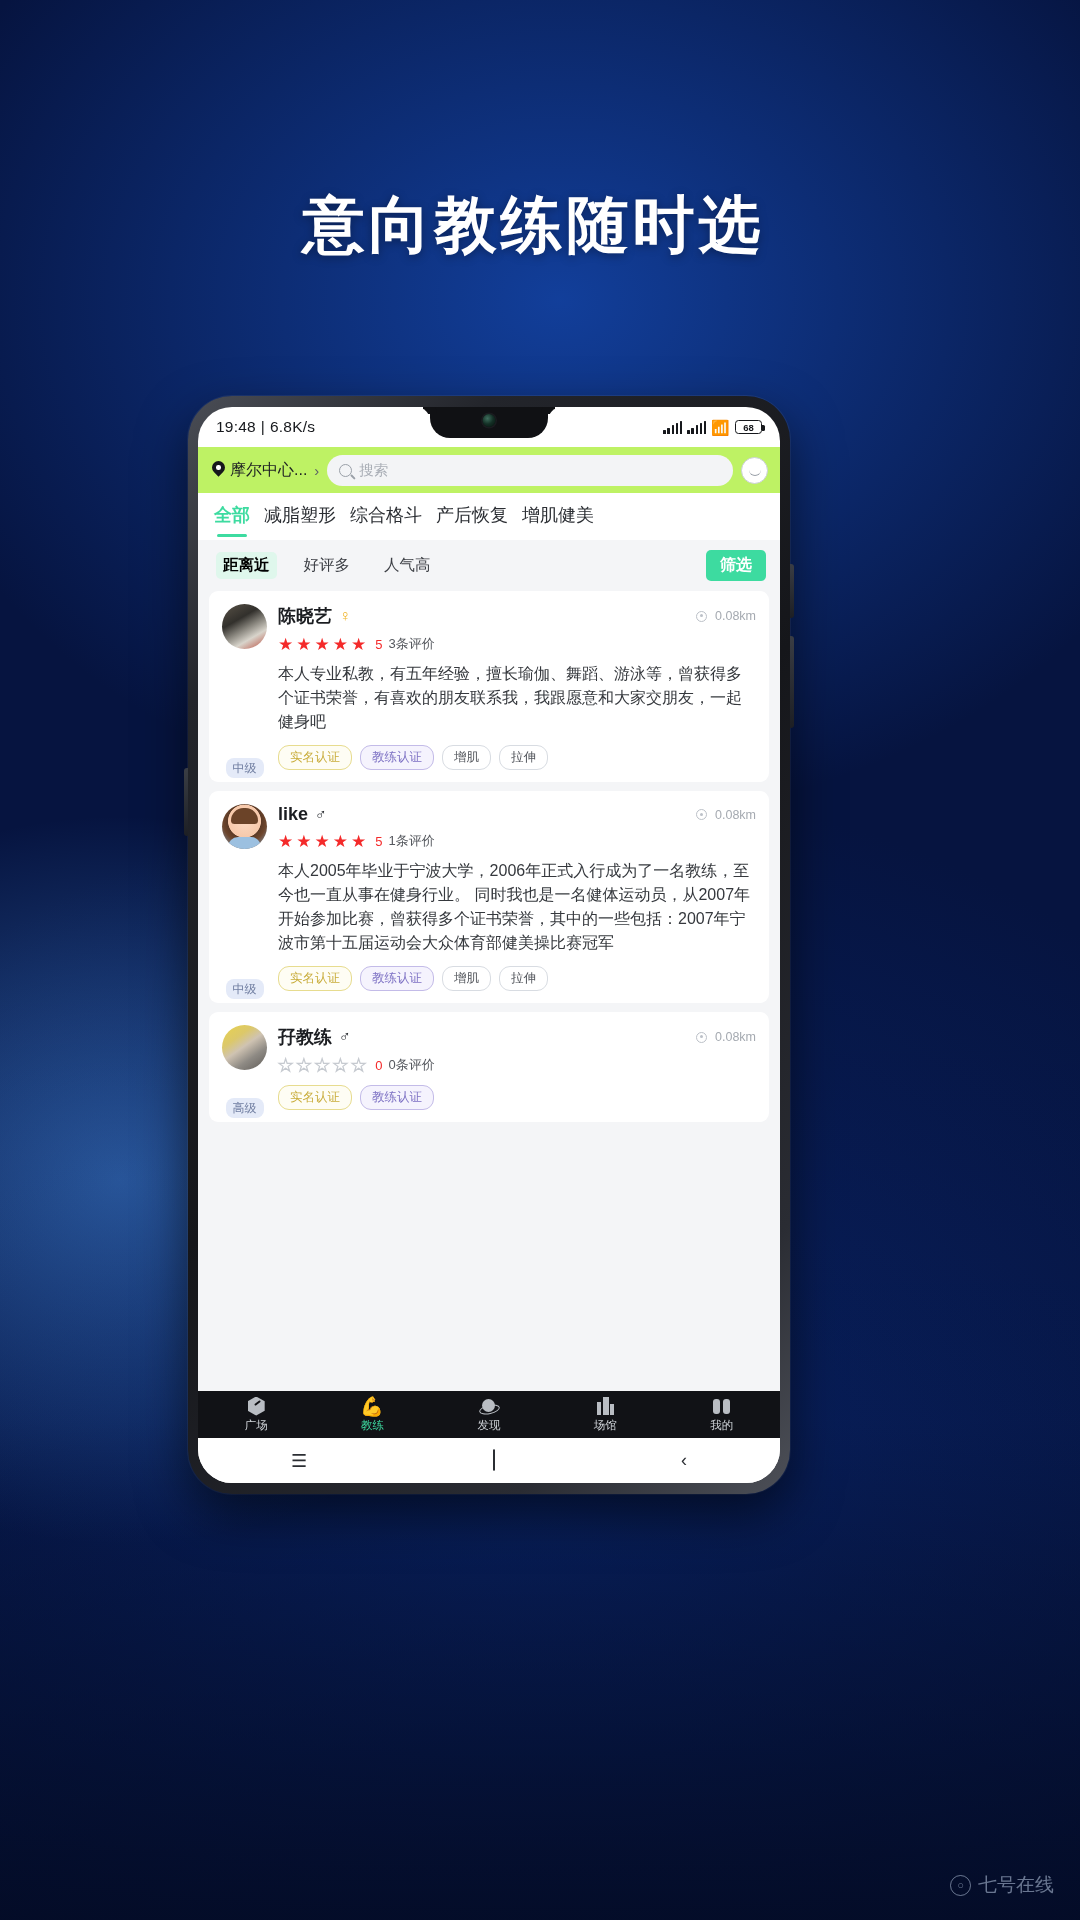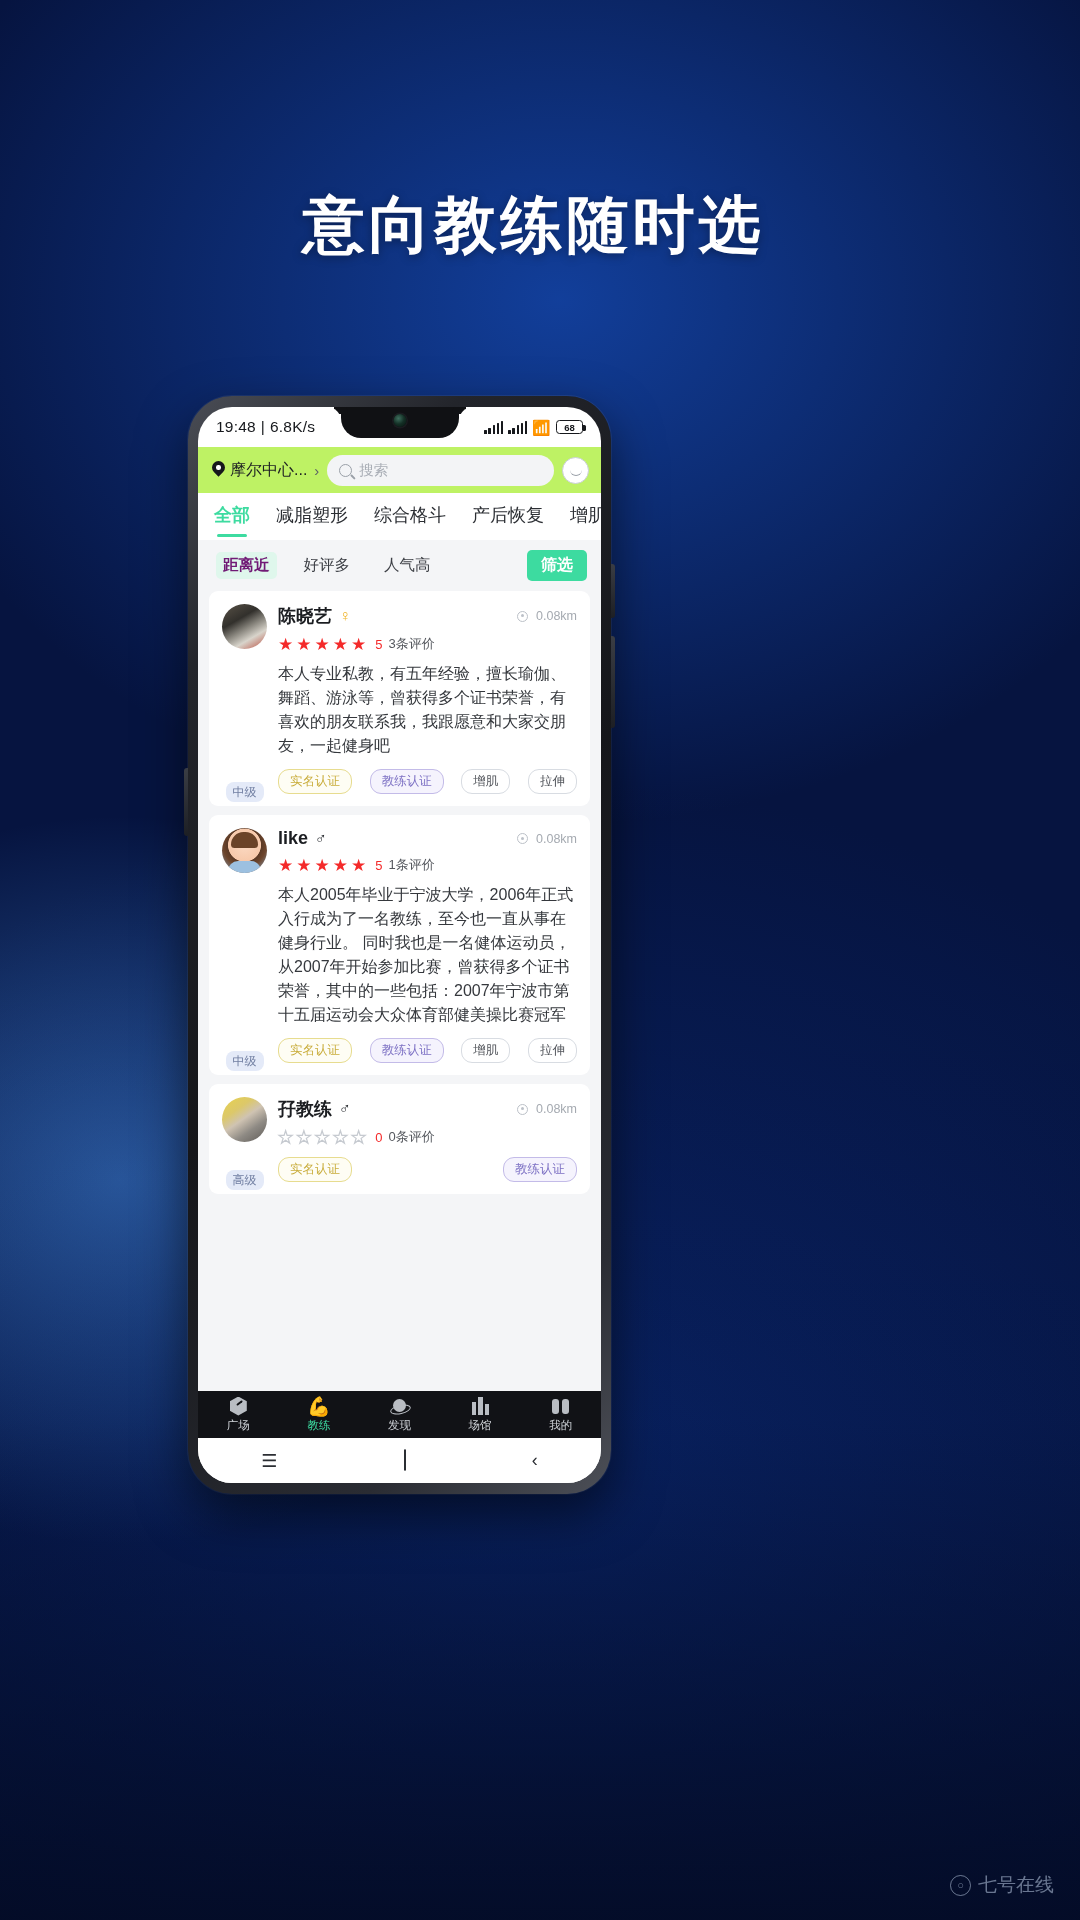--- a/index.html
+++ b/index.html
@@ -34,21 +34,21 @@
     letter-spacing:4px;
     color:#ffffff;
     text-shadow:0 2px 10px rgba(0,0,0,0.35);
     z-index:5;
   }
 
   
   #phone {
     position:absolute;
     left:188px; top:396px;
-    width:423px; height:1098px;
+    width:602px; height:1098px;
     border-radius:44px;
     background:linear-gradient(135deg,#4a4d55 0%, #23252b 18%, #15161a 50%, #2a2c33 84%, #4d5058 100%);
     padding:11px 10px 11px 10px;
     box-shadow:0 20px 50px rgba(0,0,0,0.55), 0 0 0 1px rgba(255,255,255,0.07);
     z-index:6;
   }
   #phone-inner {
     position:relative;
     width:100%; height:100%;
     border-radius:34px;
@@ -142,39 +142,39 @@
     flex:0 0 auto; width:27px; height:27px; border-radius:50%;
     border:1.6px solid #c9ced6; position:relative; background:#fff;
   }
   #smiley:after{
     content:""; position:absolute; left:6.5px; top:11px; width:12px; height:6px;
     border-bottom:1.6px solid #9aa0a8; border-radius:0 0 12px 12px;
   }
 
   
   #tabs{
-    display:flex; align-items:center; gap:26px;
+    display:flex; align-items:center; gap:14px;
     padding:10px 0 0 16px; background:#fff;
     overflow:hidden; white-space:nowrap;
   }
   .tab{ position:relative; font-size:18px; color:#2b2e33; padding-bottom:13px; flex:0 0 auto; }
   .tab.active{ color:#3ddba0; font-weight:bold; }
   .tab.active:after{
     content:""; position:absolute; left:50%; transform:translateX(-50%);
     bottom:3px; width:30px; height:3.5px; border-radius:2px; background:#3ddba0;
   }
 
   
   #filterbar{
     display:flex; align-items:center;
     padding:10px 14px 10px 18px;
     background:#f4f5f7;
   }
   .chip{ font-size:15.5px; color:#3c3f45; margin-right:20px; padding:3px 7px; border-radius:5px;}
-  .chip.active{ color:#701a75; background:#dff7ec; font-weight:bold; }
+  .chip.active{ color:#000000; background:#dff7ec; font-weight:bold; }
   #filter-btn{
     margin-left:auto; background:#3ddba0; color:#fff; font-size:16px; font-weight:bold;
     padding:5px 14px; border-radius:5px;
   }
 
   
   #feed{
     background:#f4f5f7;
     height:calc(100% - 40px - 46px - 42px - 47px - 45px);
     overflow:hidden;
@@ -216,21 +216,21 @@
   .stars{ display:flex; gap:3px; font-size:17px; letter-spacing:0; }
   .stars span{ color:#f42a2a; line-height:1; }
   .stars.empty span{ color:#ffffff; -webkit-text-stroke:1.2px #c6cad0; }
   .rscore{ font-size:13px; color:#f42a2a; margin-left:3px; }
   .rscore.zero{ color:#f42a2a; }
   .rcount{ font-size:13px; color:#55585e; }
   .desc{
     margin-top:9px; font-size:16px; line-height:1.5; color:#35383d;
     word-break:break-all;
   }
-  .tags{ display:flex; gap:8px; margin-top:11px; flex-wrap:wrap;justify-content:space-between; }
+  .tags{ display:flex; gap:8px; margin-top:11px; flex-wrap:wrap; }
   .tag{ font-size:12.5px; padding:3px 11px; border-radius:11px; border:1px solid #d8dce2; color:#53565c; }
   .tag.real{ border-color:#e7dc8f; color:#c9ad3c; background:#fefdf4;}
   .tag.coach{ border-color:#c3bbe8; color:#7d71c4; background:#f5f3fd;}
 
   
   #tabbar{
     position:absolute; bottom:45px; left:0; width:100%; height:47px;
     background:#111216;
     display:flex; align-items:center; justify-content:space-around;
     z-index:22;

